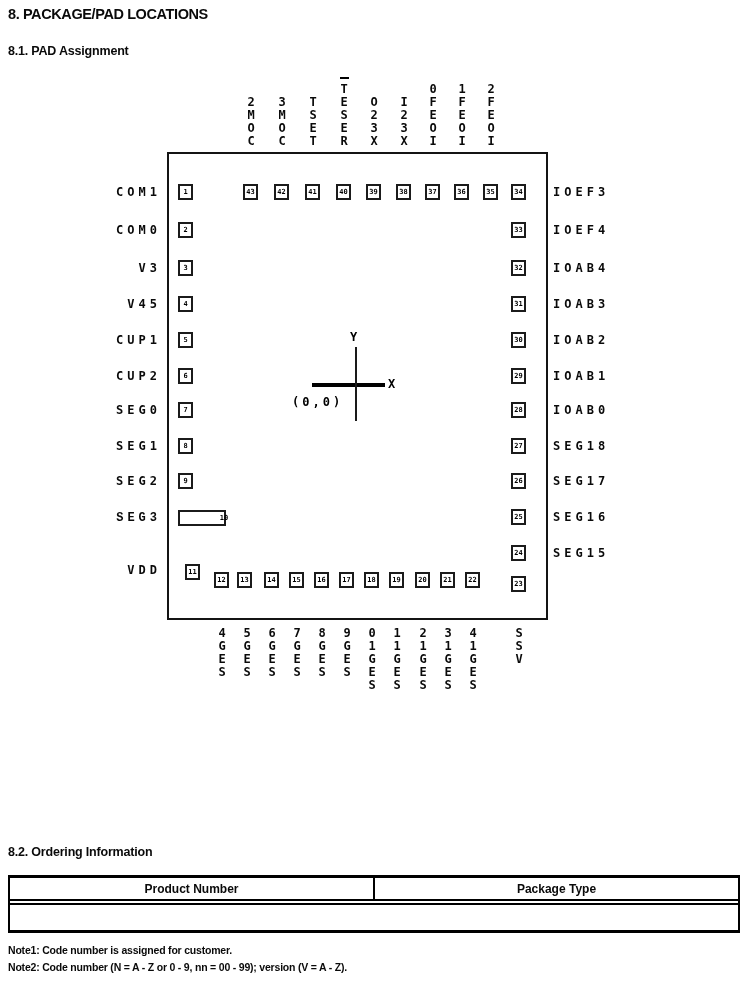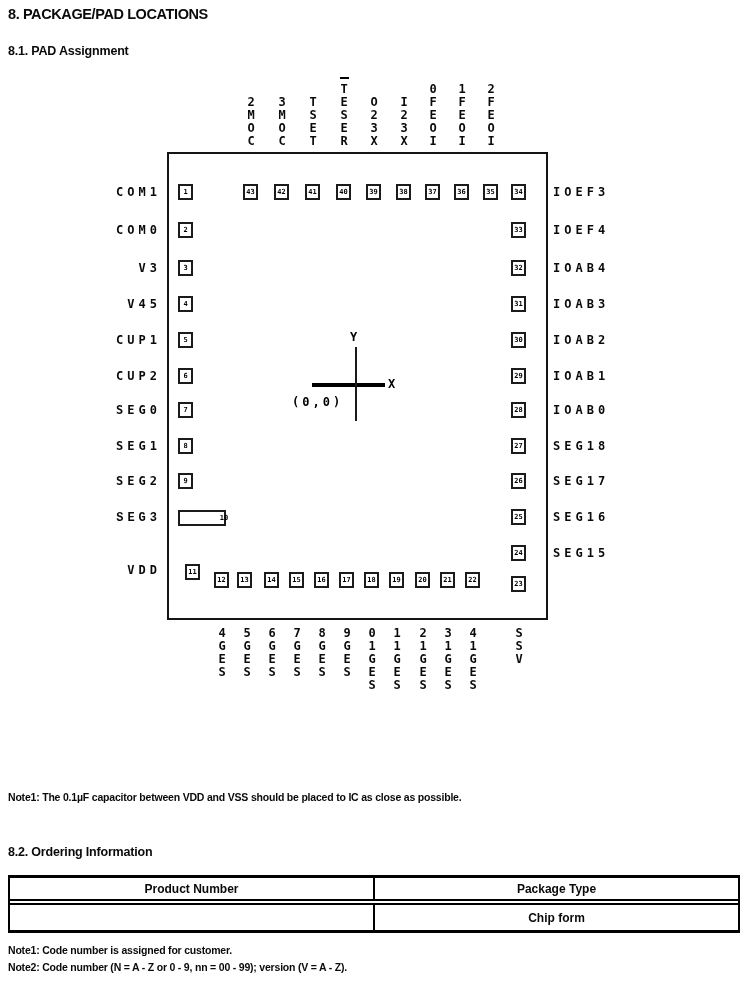--- a/index.html
+++ b/index.html
@@ -254,31 +254,29 @@
         <span class="vch">S</span>
       </div>
     </div>
 
   <div class="xh-h"></div>
   <div class="xh-v"></div>
   <div class="axis axis-y">Y</div>
   <div class="axis axis-x">X</div>
   <div class="axis origin">(0,0)</div>
 
-  <div class="note note-cap">Note1: The 0.1µF capacitor between VDD and VSS should be placed to IC as close as possible.</div>
 
   <div class="h2 h2-order">8.2. Ordering Information</div>
 
   <div class="otable">
     <div class="trow thead">
       <div class="tcell">Product Number</div>
       <div class="tcell c2">Package Type</div>
     </div>
     <div class="trow tbody">
       <div class="tcell"></div>
-      <div class="tcell c2">Chip form</div>
     </div>
   </div>
 
   <div class="note note-o1">Note1: Code number is assigned for customer.</div>
   <div class="note note-o2">Note2: Code number (N = A - Z or 0 - 9, nn = 00 - 99); version (V = A - Z).</div>
 
 </div>
 
 </body></html>

